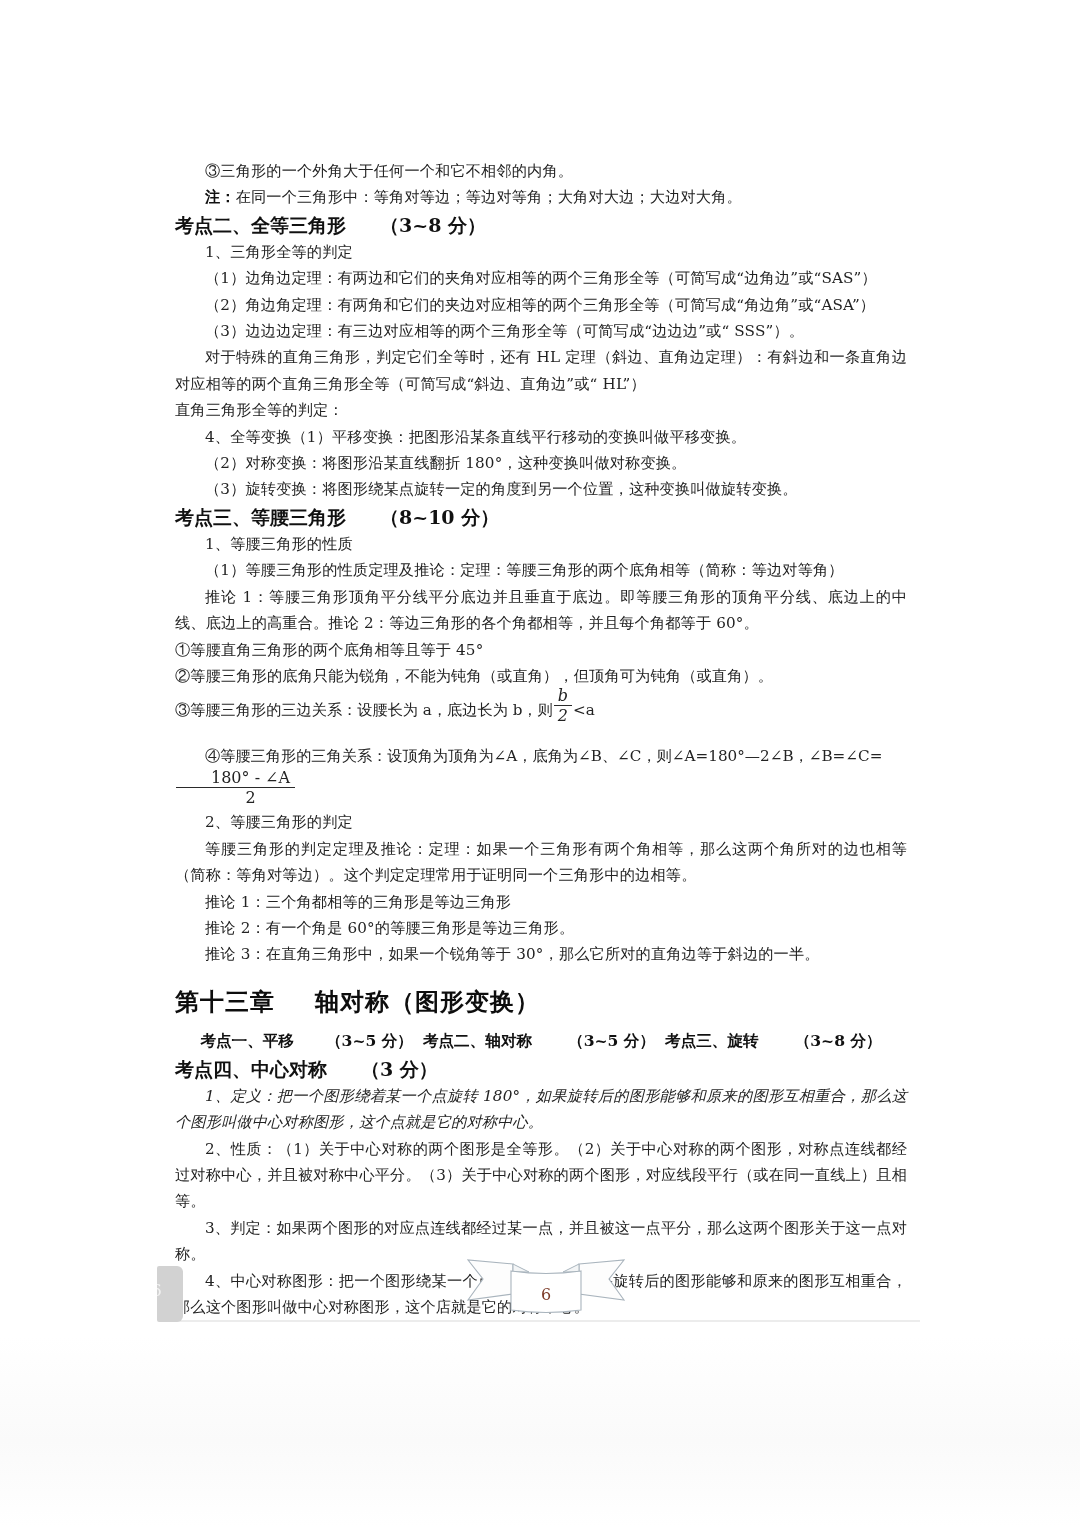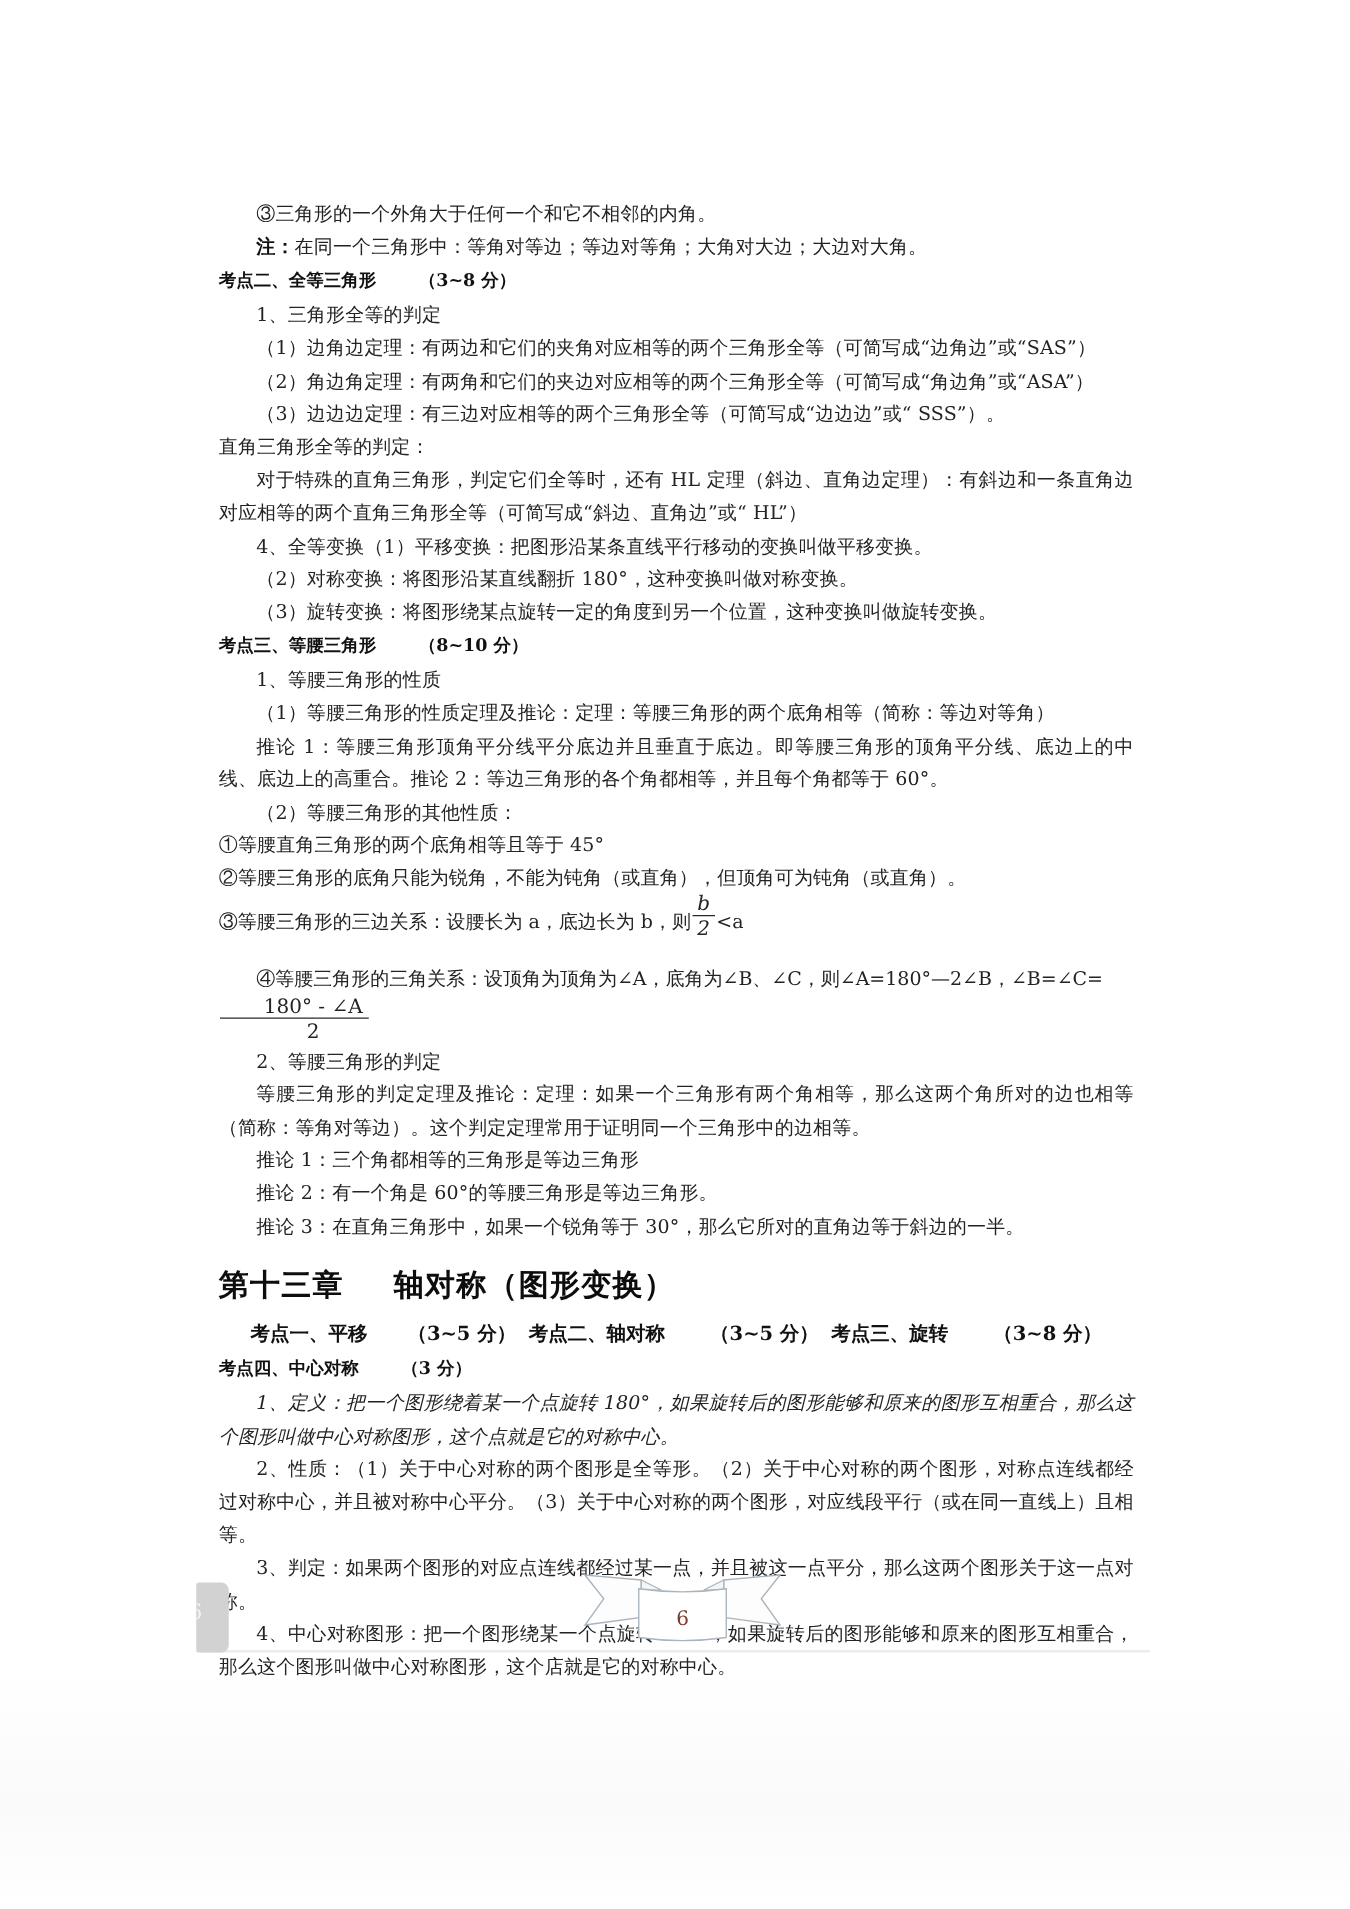--- a/index.html
+++ b/index.html
@@ -44,21 +44,21 @@
     margin: 0;
     color: #232323;
   }
   .ind1 { text-indent: 0; padding-left: 30px; }
   .ind0 { padding-left: 0; }
   .bold {
     font-weight: bold;
     color: #111111;
   }
   .kp {
-    font-size: 14px;
+    font-size: 19px;
     line-height: 28px;
     font-weight: bold;
     margin: 0;
     color: #111111;
   }
   .kp .gap { display: inline-block; width: 34px; }
 
   
   .chapter {
     text-align: left;
@@ -180,32 +180,31 @@
     <p class="line ind1">③三角形的一个外角大于任何一个和它不相邻的内角。</p>
 
     <p class="line ind1"><span class="bold">注：</span><span>在同一个三角形中：等角对等边；等边对等角；大角对大边；大边对大角。</span></p>
 
     <p class="kp"><span>考点二、全等三角形</span><span class="gap"></span><span>（3~8 分）</span></p>
 
     <p class="line ind1">1、三角形全等的判定</p>
     <p class="line ind1">（1）边角边定理：有两边和它们的夹角对应相等的两个三角形全等（可简写成“边角边”或“SAS”）</p>
     <p class="line ind1">（2）角边角定理：有两角和它们的夹边对应相等的两个三角形全等（可简写成“角边角”或“ASA”）</p>
     <p class="line ind1">（3）边边边定理：有三边对应相等的两个三角形全等（可简写成“边边边”或“ SSS”）。</p>
+    <p class="line ind0" style="text-indent:30px;">对于特殊的直角三角形，判定它们全等时，还有 HL 定理（斜边、直角边定理）：有斜边和一条直角边对应相等的两个直角三角形全等（可简写成“斜边、直角边”或“ HL”）</p>
     <p class="line ind0">直角三角形全等的判定：</p>
-    <p class="line ind0" style="text-indent:30px;">对于特殊的直角三角形，判定它们全等时，还有 HL 定理（斜边、直角边定理）：有斜边和一条直角边对应相等的两个直角三角形全等（可简写成“斜边、直角边”或“ HL”）</p>
     <p class="line ind1">4、全等变换（1）平移变换：把图形沿某条直线平行移动的变换叫做平移变换。</p>
     <p class="line ind1">（2）对称变换：将图形沿某直线翻折 180°，这种变换叫做对称变换。</p>
     <p class="line ind1">（3）旋转变换：将图形绕某点旋转一定的角度到另一个位置，这种变换叫做旋转变换。</p>
 
     <p class="kp"><span>考点三、等腰三角形</span><span class="gap"></span><span>（8~10 分）</span></p>
 
     <p class="line ind1">1、等腰三角形的性质</p>
     <p class="line ind1">（1）等腰三角形的性质定理及推论：定理：等腰三角形的两个底角相等（简称：等边对等角）</p>
     <p class="line ind0" style="text-indent:30px;">推论 1：等腰三角形顶角平分线平分底边并且垂直于底边。即等腰三角形的顶角平分线、底边上的中线、底边上的高重合。推论 2：等边三角形的各个角都相等，并且每个角都等于 60°。</p>
-    <p class="line ind1">（2）等腰三角形的其他性质：</p>
     <p class="line ind0">①等腰直角三角形的两个底角相等且等于 45°</p>
     <p class="line ind0">②等腰三角形的底角只能为锐角，不能为钝角（或直角），但顶角可为钝角（或直角）。</p>
 
     <p class="fracline ind0"><span>③等腰三角形的三边关系：设腰长为 a，底边长为 b，则</span><span class="frac"><span class="num">b</span><span class="den">2</span></span><span class="nostyle">&lt;a</span></p>
 
     <p class="fracline ind0" style="text-indent:30px;"><span>④等腰三角形的三角关系：设顶角为顶角为∠A，底角为∠B、∠C，则∠A=180°—2∠B，∠B=∠C=</span><span class="frac frac-wide"><span class="num">180° - ∠A</span><span class="den">2</span></span></p>
 
     <p class="line ind1">2、等腰三角形的判定</p>
     <p class="line ind0" style="text-indent:30px;">等腰三角形的判定定理及推论：定理：如果一个三角形有两个角相等，那么这两个角所对的边也相等（简称：等角对等边）。这个判定定理常用于证明同一个三角形中的边相等。</p>
     <p class="line ind1">推论 1：三个角都相等的三角形是等边三角形</p>

